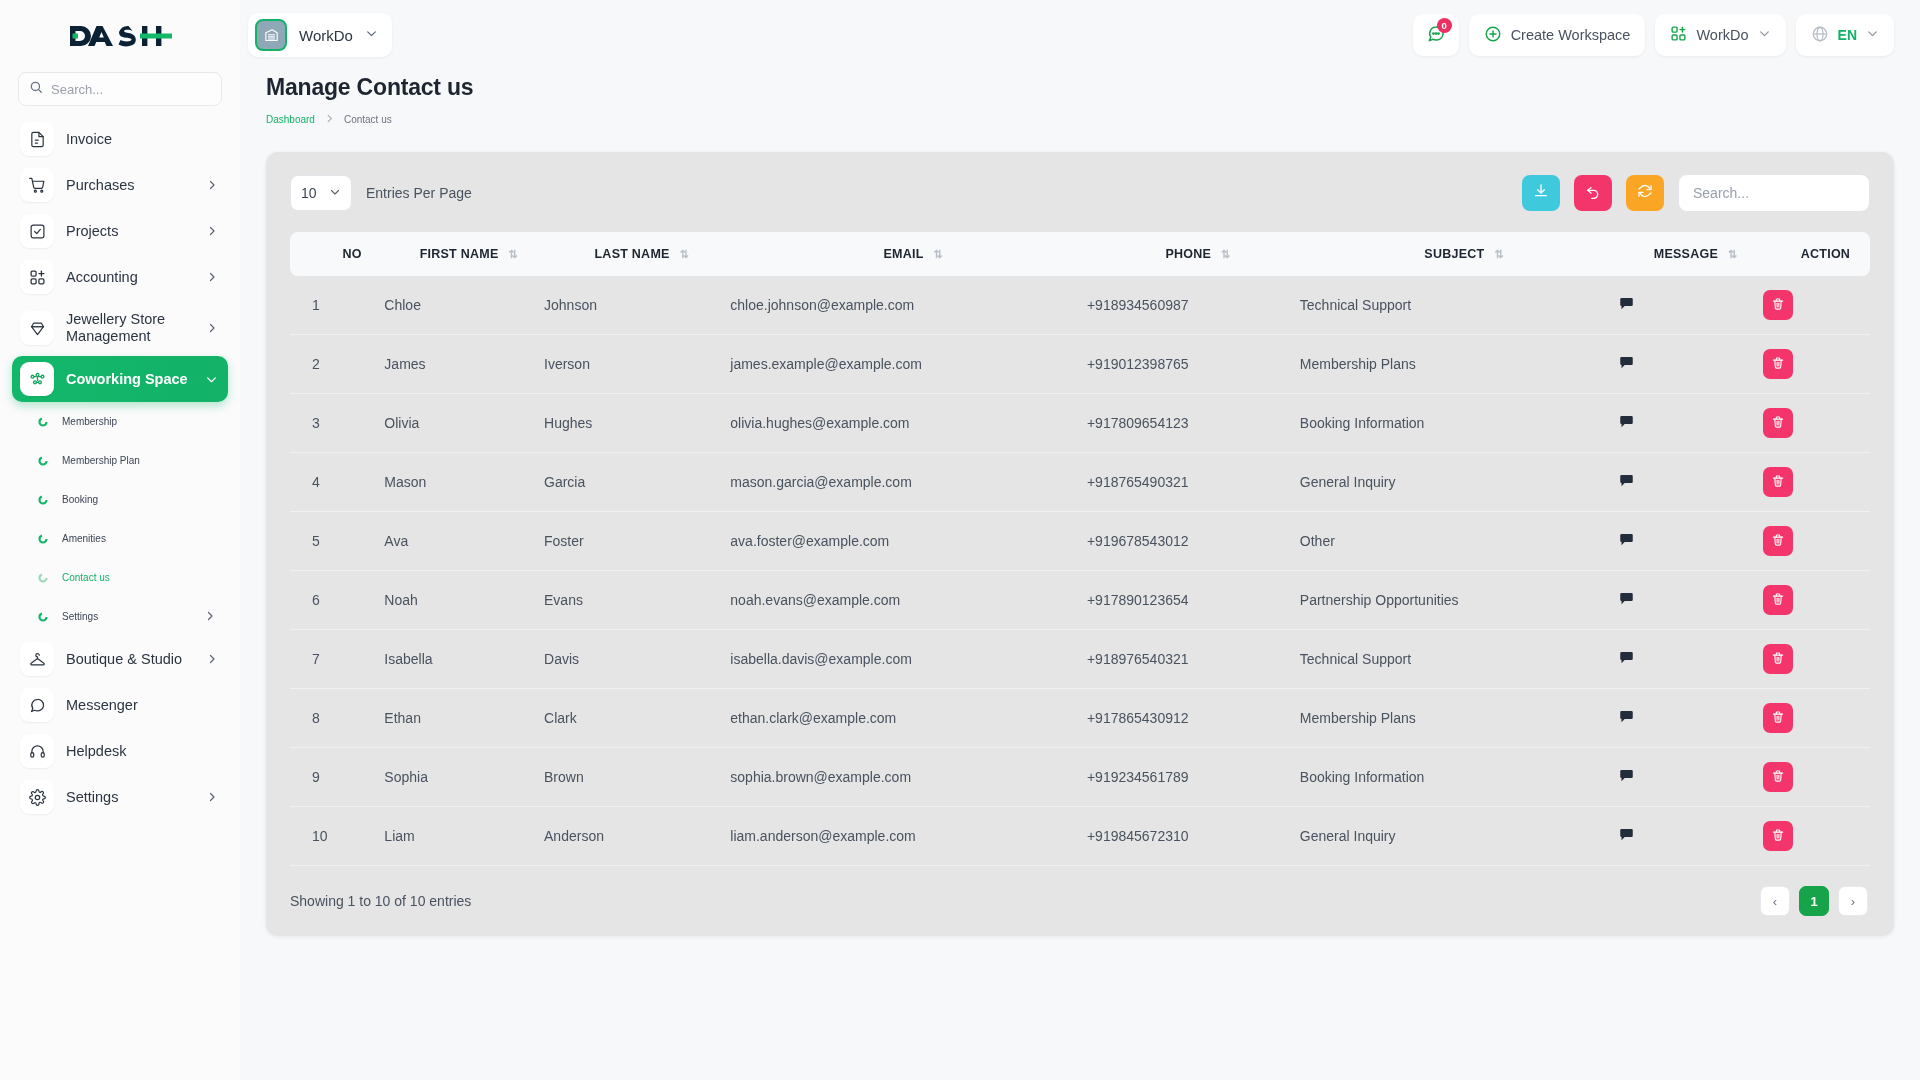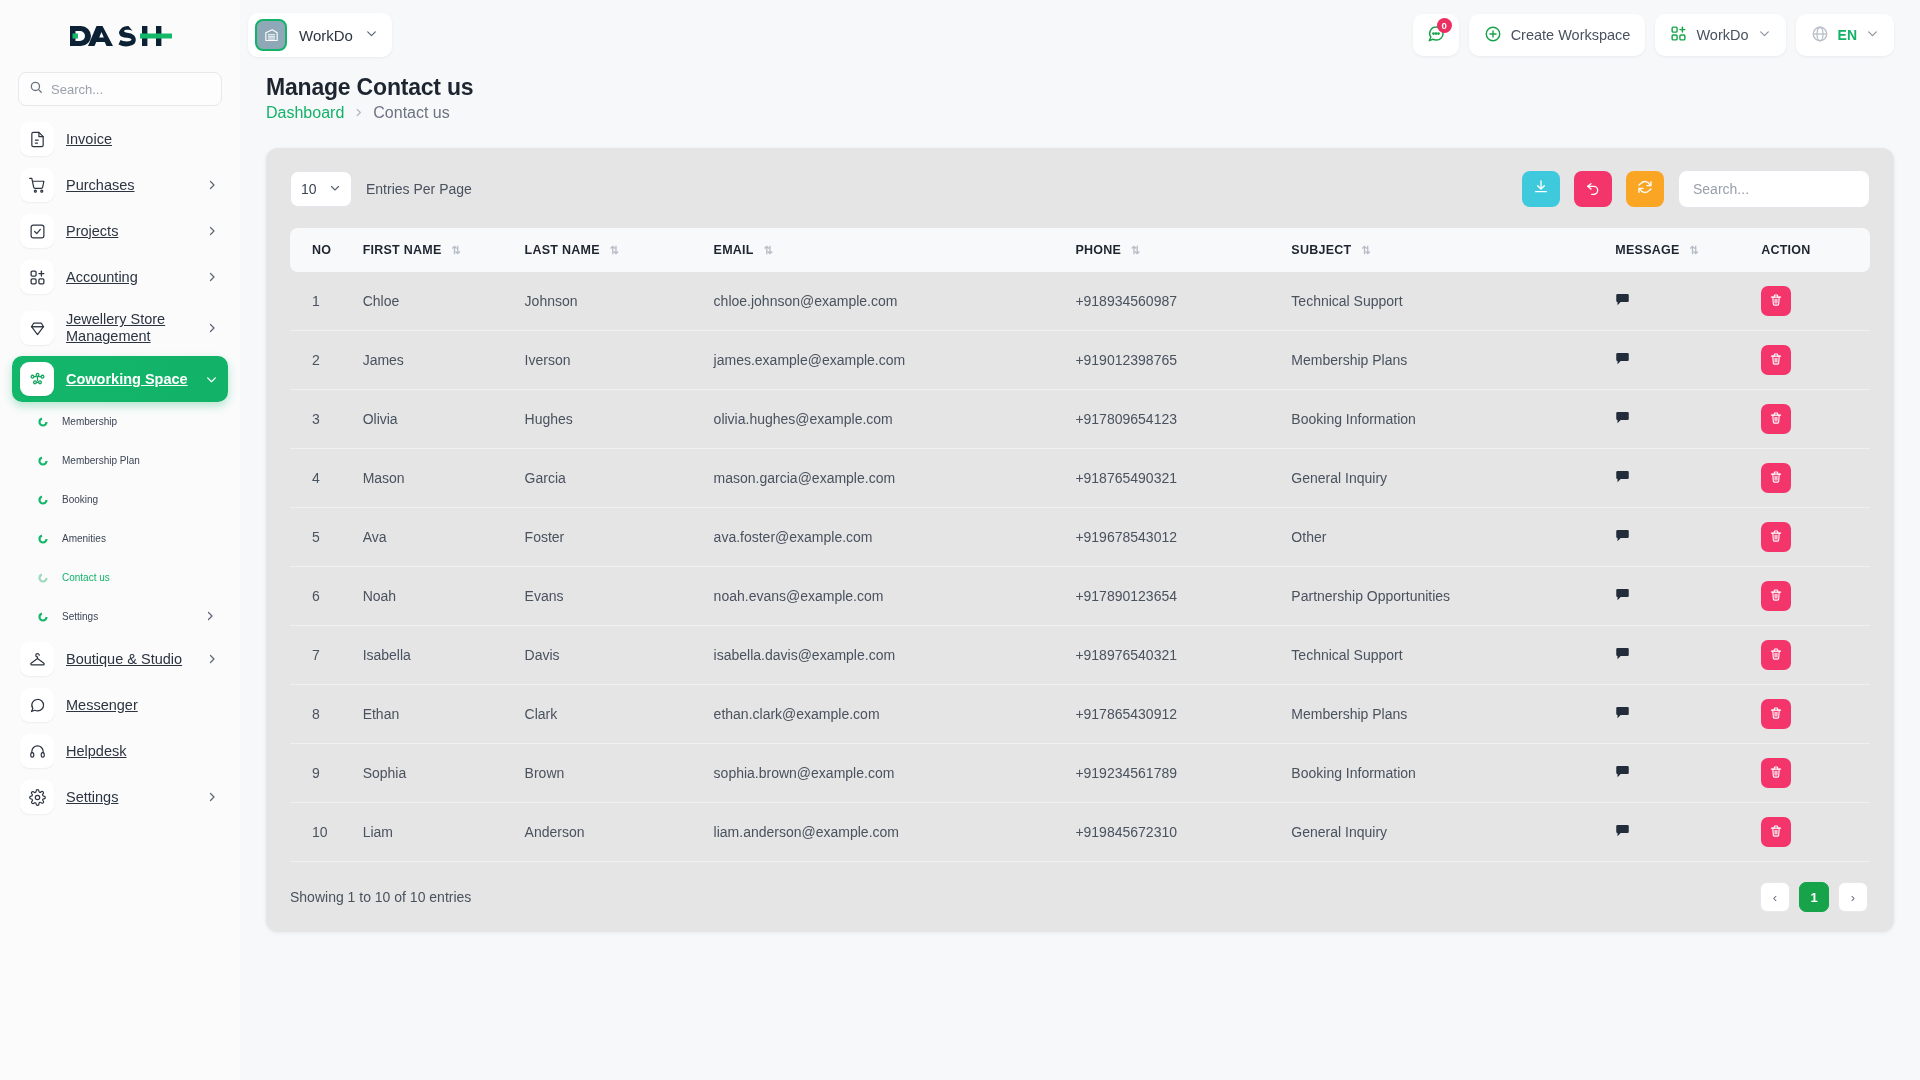--- a/index.html
+++ b/index.html
@@ -60,21 +60,20 @@
   .nav-item {
     display: flex;
     align-items: center;
     gap: 12px;
     height: 46px;
     padding: 0 10px 0 8px;
     border-radius: 10px;
     cursor: pointer;
     color: #2b3440;
     font-size: 14.5px;
-    text-decoration: underline;
   }
   .nav-item .ico {
     width: 34px; height: 34px;
     flex: 0 0 34px;
     border-radius: 9px;
     background: #ffffff;
     box-shadow: 0 1px 2px rgba(16,24,40,.06);
     display: flex; align-items: center; justify-content: center;
     color: #2b3440;
   }
@@ -163,21 +162,21 @@
     min-width:15px; height:15px;
     border-radius:8px;
     display:flex;align-items:center;justify-content:center;
     padding:0 3px;
     line-height:1;
   }
   .lang-txt { color:#12b268; font-weight:bold; font-size:14px; }
 
   .page-head { padding: 4px 26px 0 26px; }
   .page-title { font-size: 23px; font-weight: bold; color:#1d2530; letter-spacing:-.2px; }
-  .crumbs { margin-top: 3px; display:flex; align-items:center; gap:9px; font-size:16px; }
+  .crumbs { margin-top: 12px; display:flex; align-items:center; gap:9px; font-size:10px; }
   .crumbs a { color:#12b268; text-decoration:none; cursor:pointer; }
   .crumbs .sep { color:#a9b0ba; font-size:11px; }
   .crumbs .cur { color:#6b7280; }
 
   .card {
     margin: 26px 26px 0 26px;
     background:#e5e5e5;
     border-radius: 12px;
     box-shadow: 0 1px 4px rgba(16,24,40,.07);
     padding: 22px 24px 14px 24px;
@@ -216,21 +215,21 @@
     font-size:12.5px;
     font-weight:bold;
     color:#1d2530;
     text-align:left;
     padding: 15px 10px;
     letter-spacing:.25px;
     white-space:nowrap;
   }
   thead th:first-child { border-radius:8px 0 0 8px; padding-left:22px; }
   thead th:last-child { border-radius:0 8px 8px 0; }
-  .th-in { display:flex; align-items:center; justify-content:flex-start; gap:10px; }
+  .th-in { display:flex; align-items:center; justify-content:center; gap:10px;margin-left:28px; }
   .sortic { color:#b9bfc8; font-size:11px; letter-spacing:-1px; }
   tbody td {
     font-size:14px;
     color:#49525f;
     padding: 14px 10px;
     border-bottom: 1px solid #eef0f3;
     white-space:nowrap;
   }
   tbody td:first-child { padding-left:22px; }
   tbody tr:last-child td { border-bottom: 1px solid #eef0f3; }

